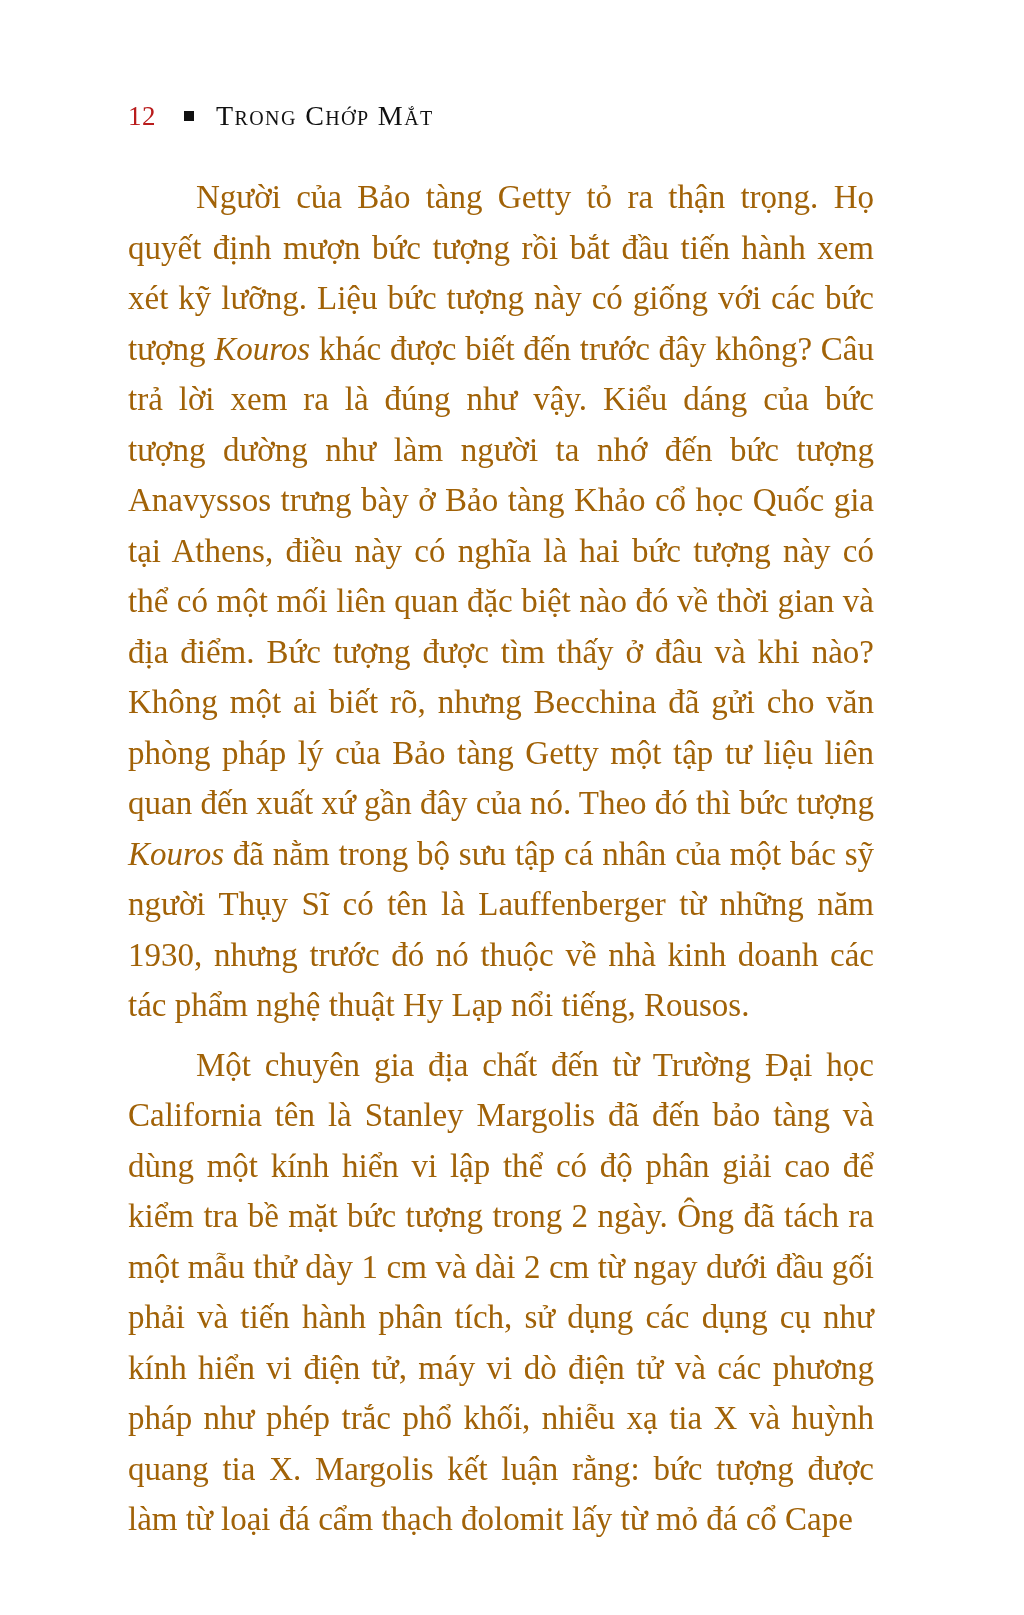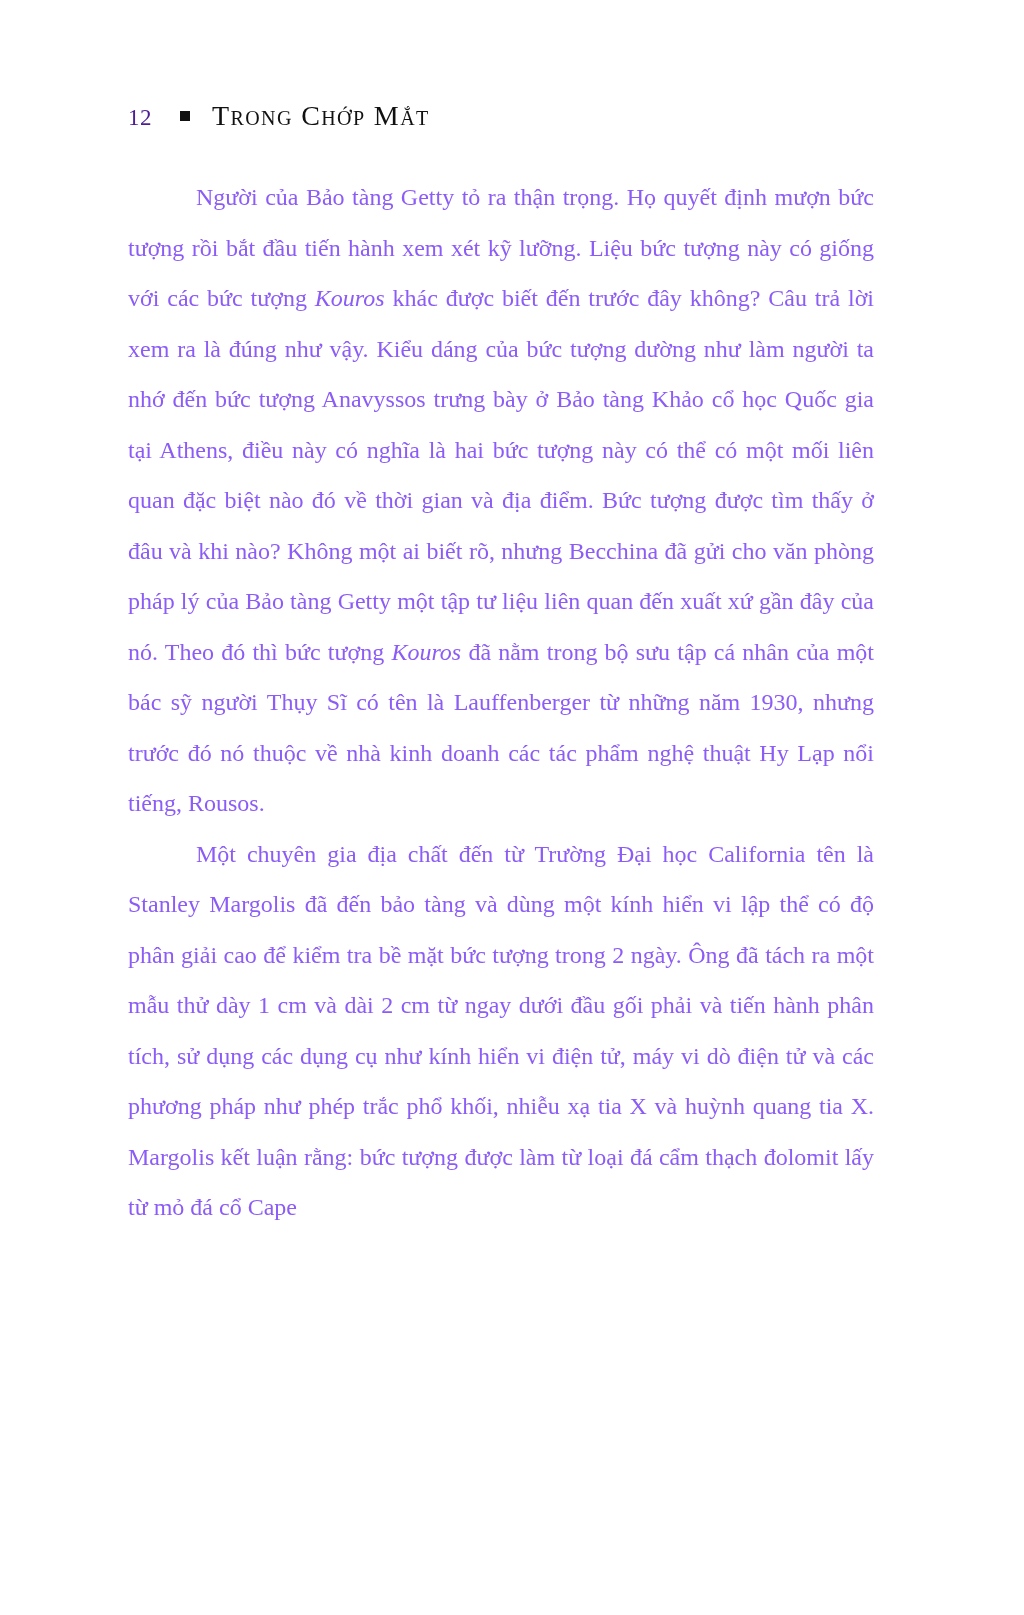--- a/index.html
+++ b/index.html
@@ -25,22 +25,22 @@
     position: absolute;
     top: 100px;
     left: 128px;
     display: flex;
     align-items: baseline;
     gap: 0;
     white-space: nowrap;
   }
   .folio {
     font-family: "Liberation Serif", serif;
-    font-size: 23px;
-    color: #4c1d95;
+    font-size: 27px;
+    color: #b91c1c;
     letter-spacing: 0.5px;
   }
   .head-sep {
     display: inline-block;
     width: 10px;
     height: 10px;
     background: #111;
     margin: 0 22px 0 28px;
     position: relative;
     top: -4px;
@@ -50,32 +50,32 @@
     font-size: 28px;
     font-variant: small-caps;
     letter-spacing: 1.4px;
     color: #111;
   }
   .body-text {
     position: absolute;
     top: 172px;
     left: 128px;
     width: 746px;
-    font-size: 24px;
+    font-size: 33px;
     line-height: 50.5px;
     text-align: justify;
-    color: #8b5cf6;
+    color: #a16207;
   }
   .body-text p {
     margin: 0;
     text-indent: 68px;
     hyphens: none;
   }
   .body-text p + p {
-    margin-top: 0;
+    margin-top: 9px;
   }
   em {
     font-style: italic;
   }
 </style>
 </head>
 <body>
 
 <div class="page">
 

